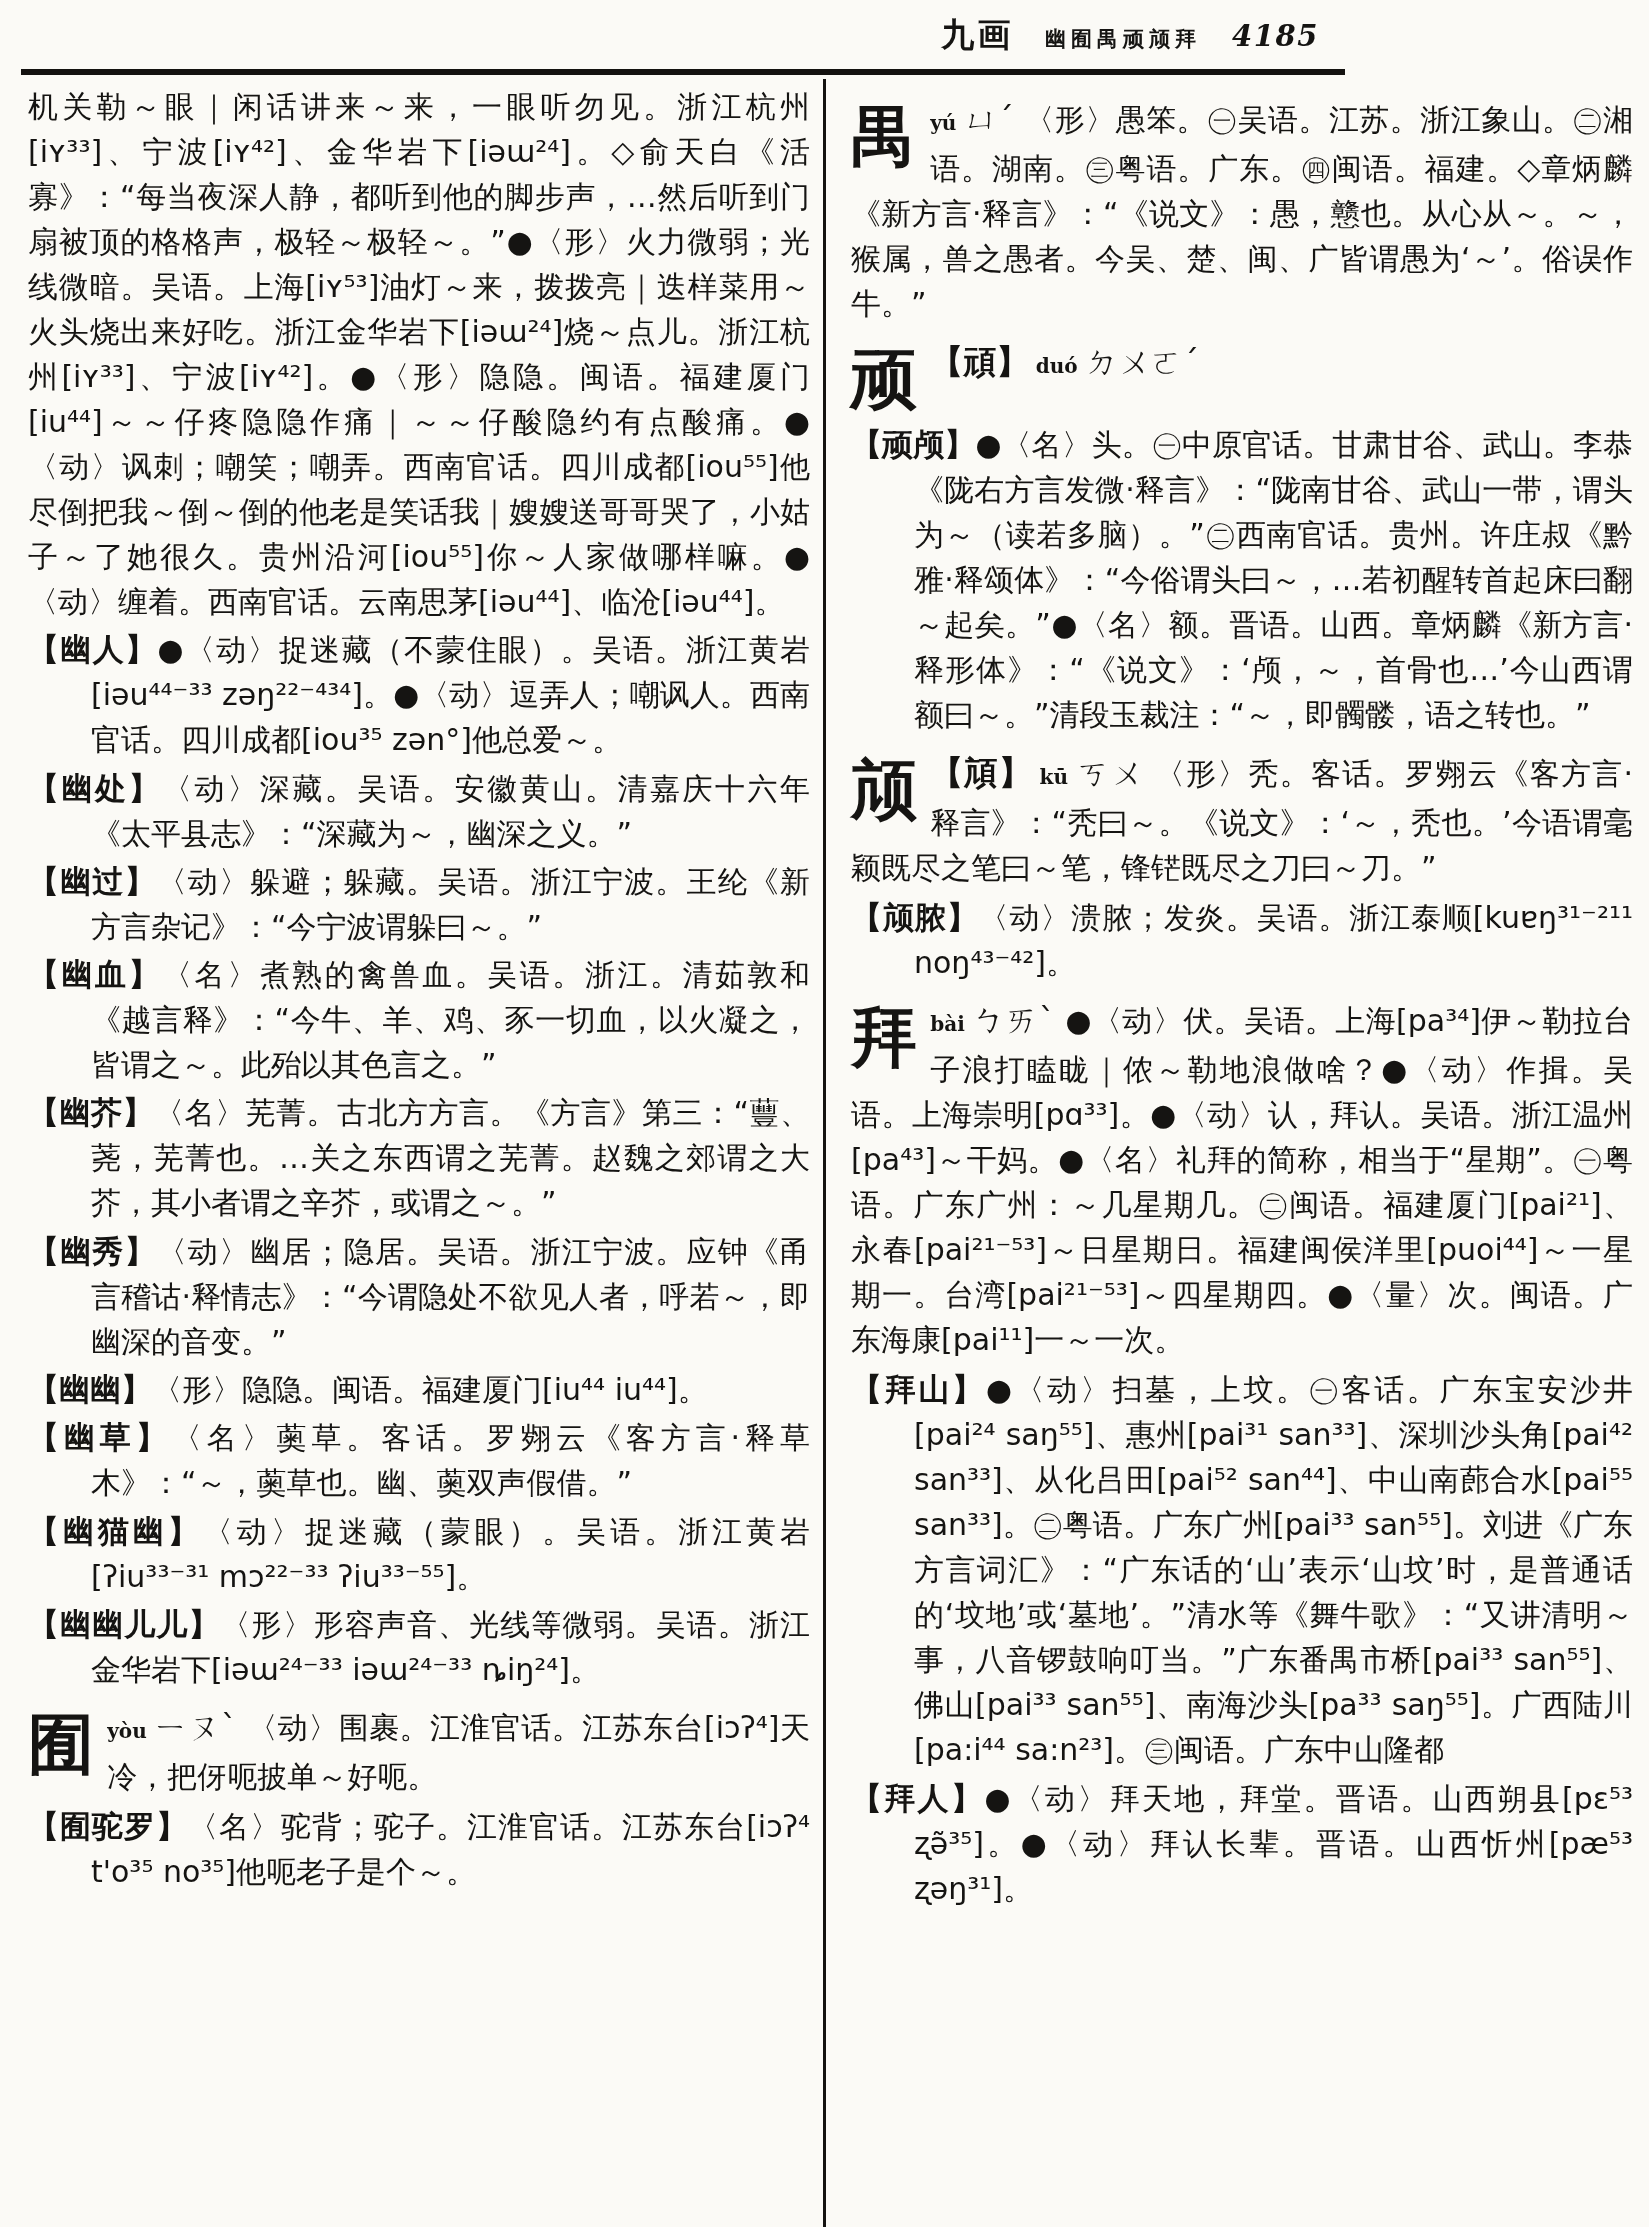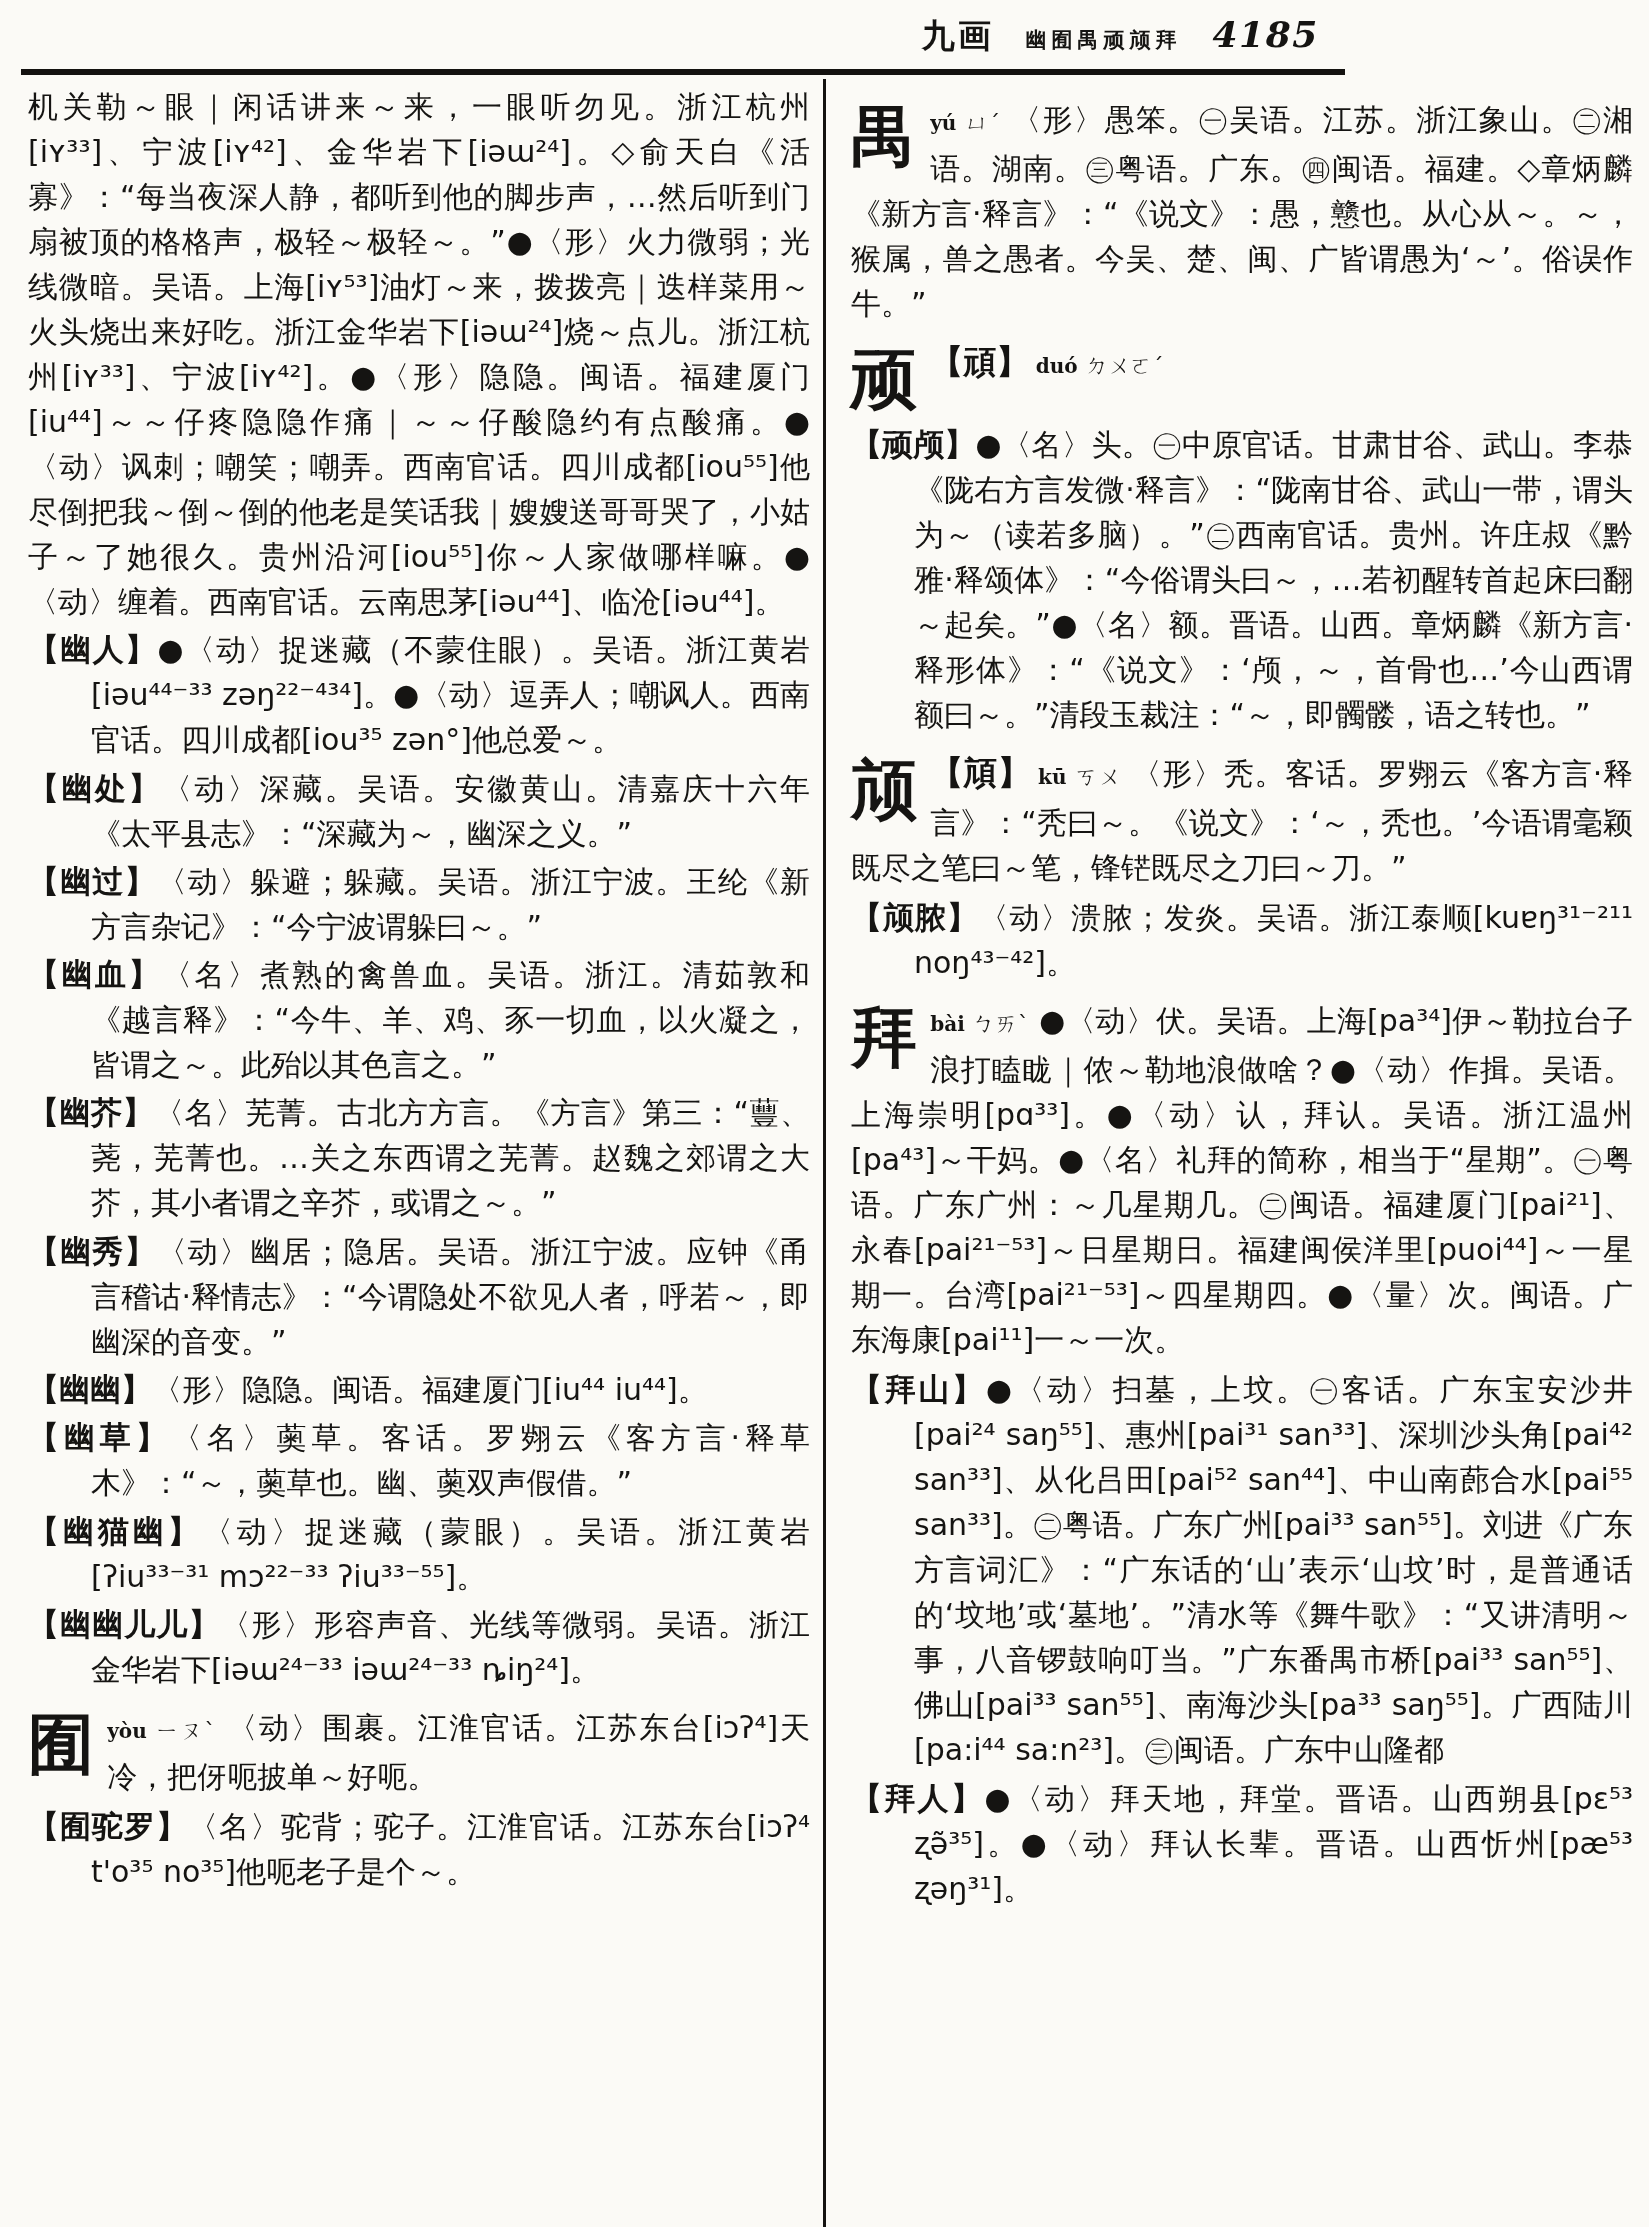--- a/index.html
+++ b/index.html
@@ -18,21 +18,21 @@
   .hdr {
     position: absolute;
     top: 13.2px; right: 41px;
     display: flex;
     align-items: baseline;
     gap: 31px;
     font-weight: bold;
   }
   .hdr-section { font-size: 33px; letter-spacing: 3.3px; }
   .hdr-chars   { font-size: 21px; letter-spacing: 5px; }
-  .hdr-page    { font-size: 36px; font-style: italic; font-family: "DejaVu Serif", serif; letter-spacing: 1.6px; }
+  .hdr-page    { font-size: 29px; font-style: italic; font-family: "DejaVu Serif", serif; letter-spacing: 1.6px; }
 
   .top-rule {
     position: absolute;
     top: 69px; left: 20.6px; right: 15px;
     height: 5.8px; background: #141210;
   }
   .col-divider {
     position: absolute;
     top: 79px; bottom: 0;
     left: 823px; width: 2.5px;
@@ -69,21 +69,21 @@
   p.bigp::after { content: ""; display: block; clear: both; }
   .bigchar {
     float: left;
     font-size: 66px;
     line-height: 76px;
     font-weight: bold;
     margin: 1.6px 13.2px 0 0;
   }
   .trad   { font-weight: bold; font-size: 33px; margin-right: 6.6px; }
   .pinyin { font-family: "DejaVu Serif", serif; font-weight: bold; font-size: 20px; margin-right: 8.2px; margin-top: 37px; }
-  .zhuyin { font-size: 22px; margin-right: 10px; }
+  .zhuyin { font-size: 32px; margin-right: 10px; }
 </style>
 </head>
 <body>
 
 <div class="page">
 
   <div class="hdr">
     <span class="hdr-section">九画</span>
     <span class="hdr-chars">幽囿禺顽颃拜</span>
     <span class="hdr-page">4185</span>

